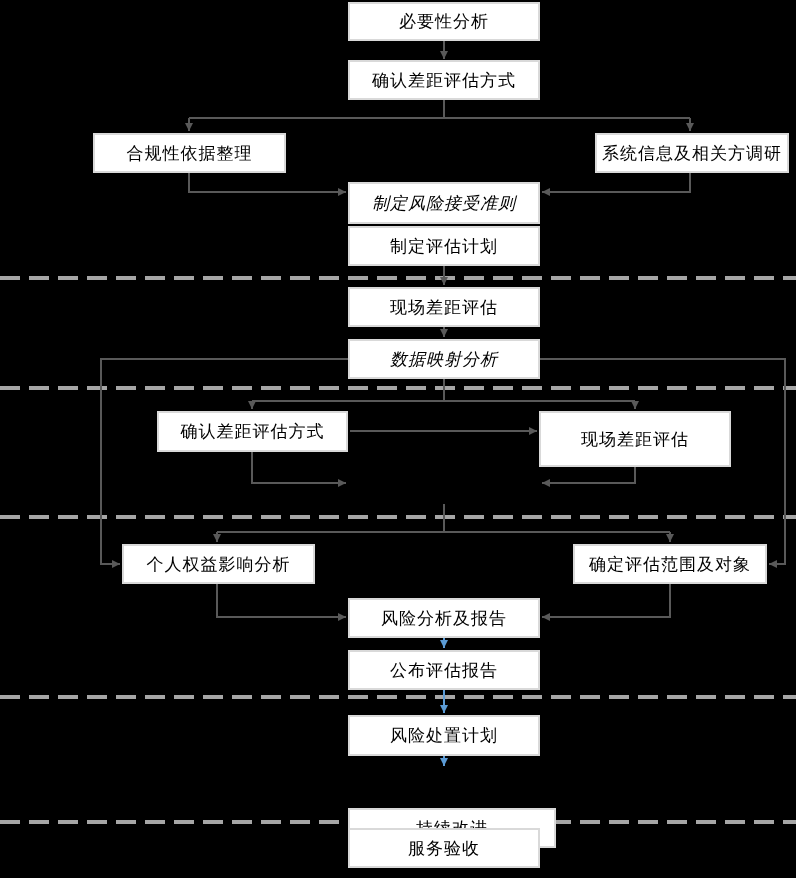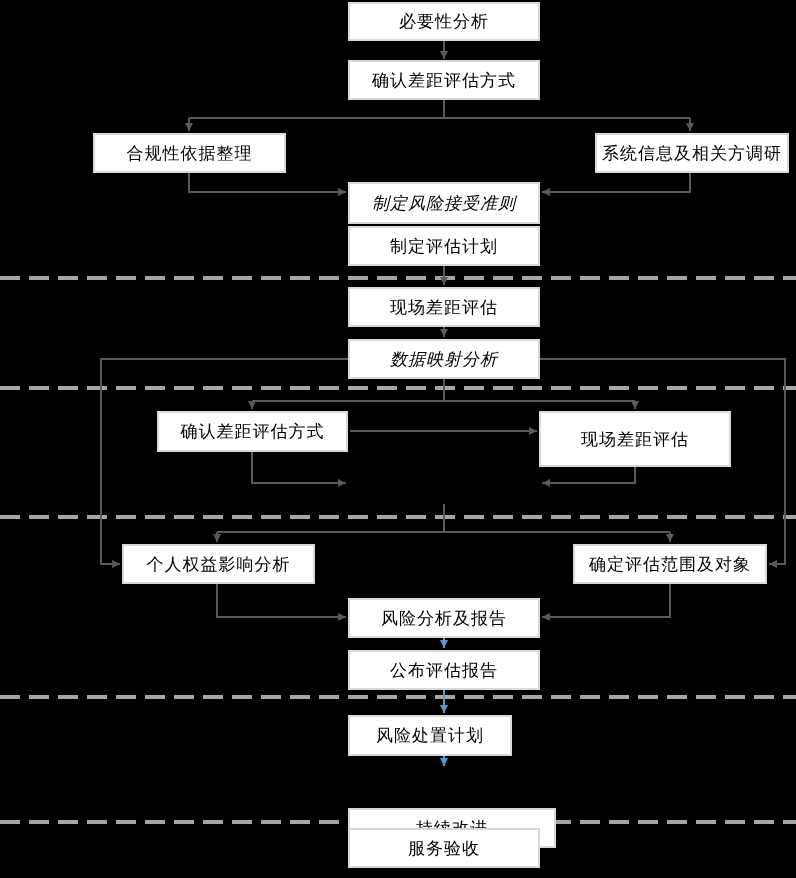--- a/index.html
+++ b/index.html
@@ -79,17 +79,17 @@
   <div class="node" style="left:348px;top:182px;width:192px;height:42px;font-style:italic;">制定风险接受准则</div>
   <div class="node" style="left:348px;top:226px;width:192px;height:40px;">制定评估计划</div>
   <div class="node" style="left:348px;top:287px;width:192px;height:40px;">现场差距评估</div>
   <div class="node" style="left:348px;top:339px;width:192px;height:40px;font-style:italic;">数据映射分析</div>
   <div class="node" style="left:157px;top:411px;width:191px;height:41px;">确认差距评估方式</div>
   <div class="node" style="left:539px;top:411px;width:192px;height:56px;">现场差距评估</div>
   <div class="node" style="left:122px;top:544px;width:193px;height:40px;">个人权益影响分析</div>
   <div class="node" style="left:573px;top:544px;width:194px;height:40px;">确定评估范围及对象</div>
   <div class="node" style="left:348px;top:598px;width:192px;height:40px;">风险分析及报告</div>
   <div class="node" style="left:348px;top:650px;width:192px;height:40px;font-family:Liberation Mono, monospace;">公布评估报告</div>
-  <div class="node" style="left:348px;top:715px;width:164px;height:41px;">风险处置计划</div>
+  <div class="node" style="left:348px;top:715px;width:192px;height:41px;">风险处置计划</div>
   <div class="node" style="left:348px;top:808px;width:208px;height:40px;">持续改进</div>
   <div class="node" style="left:348px;top:828px;width:192px;height:40px;">服务验收</div>
 
 </div>
 
 </body></html>

